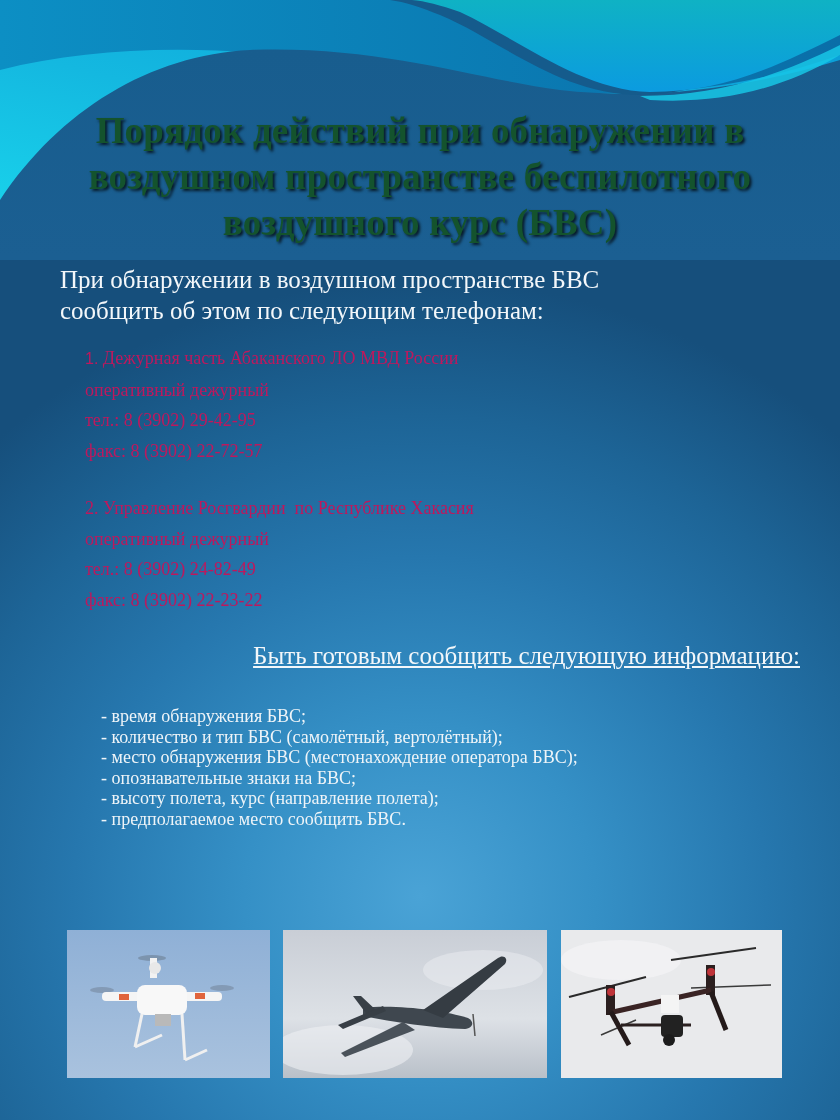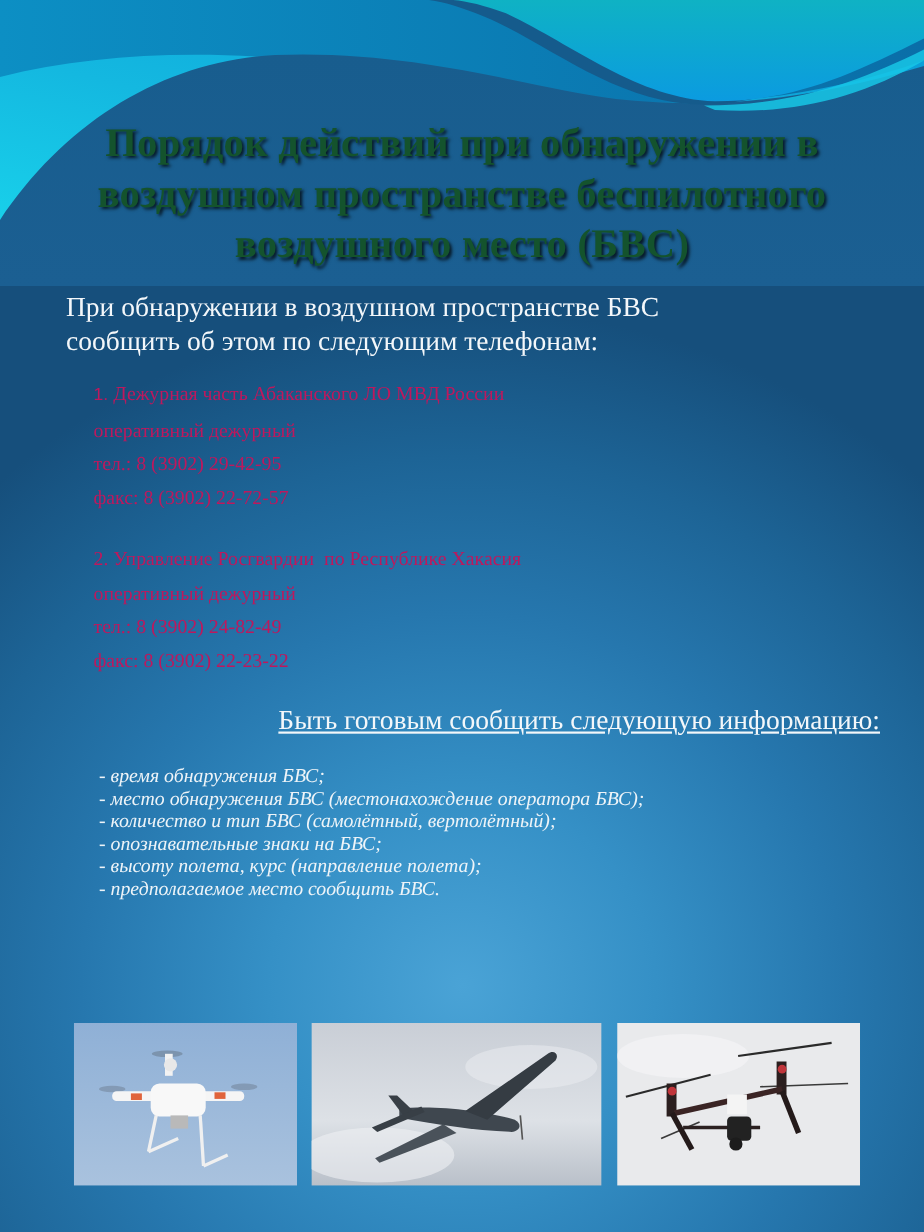--- a/index.html
+++ b/index.html
@@ -33,21 +33,21 @@
     .contact .num { font-family: "Liberation Sans", sans-serif; font-size: 16px; }
     .c1 { top: 343px; }
     .c2 { top: 493px; }
     .ready {
       position: absolute; left: 40px; top: 640px; width: 760px;
       text-align: right; font-size: 25px; line-height: 32px; color: #f3f7fa; text-decoration: underline;
     }
     .info-list {
       position: absolute; left: 85px; top: 690px; width: 700px;
       font-size: 18px; line-height: 20.5px; color: #eef4f8;
-      margin: 5px; padding: 0; list-style: none; font-style: italic;
+      margin: 16px; padding: 0; list-style: none;
     }
     .photo {
       position: absolute; top: 930px; height: 148px; overflow: hidden;
     }
     .photo svg { width: 100%; height: 100%; display: block; }
     .p1 { left: 67px; width: 203px; }
     .p2 { left: 283px; width: 264px; }
     .p3 { left: 561px; width: 221px; }
   </style>
 </head>
@@ -83,21 +83,21 @@
     <path d="M0,200 C60,110 150,55 250,50 C380,45 480,80 560,90 C650,100 740,90 840,60 L840,260 L0,260 Z" fill="url(#gDark)"></path>
 
     <path d="M390,0 L840,0 L840,30 C760,65 700,95 640,95 C560,95 500,40 440,15 C420,7 405,2 390,0 Z" fill="#155b8c"></path>
     <path d="M412,0 L840,0 L840,35 C770,70 720,92 650,92 C580,90 520,40 460,12 C440,5 425,1 412,0 Z" fill="url(#gRight)"></path>
     <path d="M640,96 C720,96 780,75 840,45 L840,55 C780,90 720,104 650,100 Z" fill="#17c7e6" opacity="0.85"></path>
   </svg>
 
   <div class="title">
     <span>Порядок действий при обнаружении в</span>
     <span>воздушном пространстве беспилотного</span>
-    <span>воздушного место (БВС)</span>
+    <span>воздушного курс (БВС)</span>
   </div>
 
   <div class="intro">
     <span>При обнаружении в воздушном пространстве БВС</span>
     <span>сообщить об этом по следующим телефонам:</span>
   </div>
 
   <div class="contact c1">
     <span><span class="num" style="display:inline">1.</span><span style="display:inline"> Дежурная часть Абаканского ЛО МВД России</span></span>
     <span>оперативный дежурный</span>
@@ -109,22 +109,22 @@
     <span><span style="display:inline">2.</span><span style="display:inline"> Управление Росгвардии  по Республике Хакасия</span></span>
     <span>оперативный дежурный</span>
     <span>тел.: 8 (3902) 24-82-49</span>
     <span>факс: 8 (3902) 22-23-22</span>
   </div>
 
   <div class="ready">Быть готовым сообщить следующую информацию:</div>
 
   <ul class="info-list">
     <li>- время обнаружения БВС;</li>
+    <li>- количество и тип БВС (самолётный, вертолётный);</li>
     <li>- место обнаружения БВС (местонахождение оператора БВС);</li>
-    <li>- количество и тип БВС (самолётный, вертолётный);</li>
     <li>- опознавательные знаки на БВС;</li>
     <li>- высоту полета, курс (направление полета);</li>
     <li>- предполагаемое место сообщить БВС.</li>
   </ul>
 
   <div class="photo p1">
     <svg viewBox="0 0 203 148" preserveAspectRatio="none">
       <defs>
         <linearGradient id="sky1" x1="0" y1="0" x2="0" y2="1">
           <stop offset="0" stop-color="#8fb0d6"></stop>

